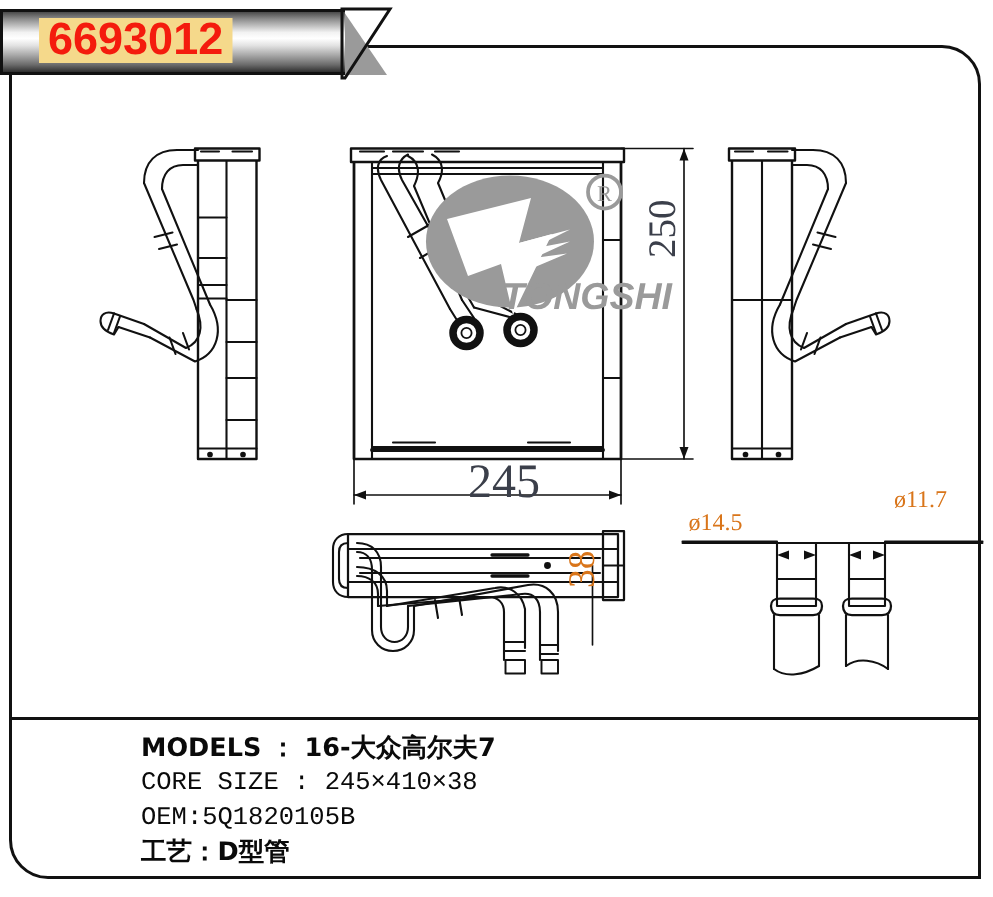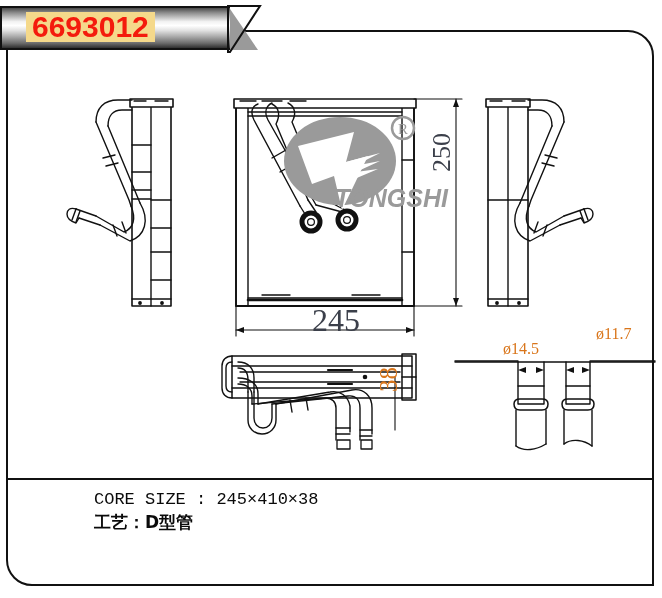--- a/index.html
+++ b/index.html
@@ -174,21 +174,20 @@
     font-size: 25px;
     line-height: 25px;
     transform: rotate(-90deg);
     transform-origin: left top;
   }
   #dim-d145 {
     left: 459px;
     top: 341px;
     font-size: 16px;
     line-height: 16px;
-    margin-left: 44px;
   }
   #dim-d117 {
     left: 596px;
     top: 326px;
     font-size: 16px;
     line-height: 16px;
   }
 
   
   #spec-block {
@@ -459,17 +458,19 @@
     </g>
   </svg>
 
   <div class="dim-label" id="dim-245">245</div>
   <div class="dim-label" id="dim-250">250</div>
   <div class="dim-label-orange" id="dim-38">38</div>
   <div class="dim-label-orange" id="dim-d145">ø14.5</div>
   <div class="dim-label-orange" id="dim-d117">ø11.7</div>
 
   <div id="spec-block">
+    <div class="spec-line cjk">MODELS  ：  16-大众高尔夫7</div>
     <div class="spec-line">CORE SIZE  :  245×410×38</div>
+    <div class="spec-line">OEM:5Q1820105B</div>
     <div class="spec-line cjk">工艺：D型管</div>
   </div>
 
 </div>
 
 </body></html>

